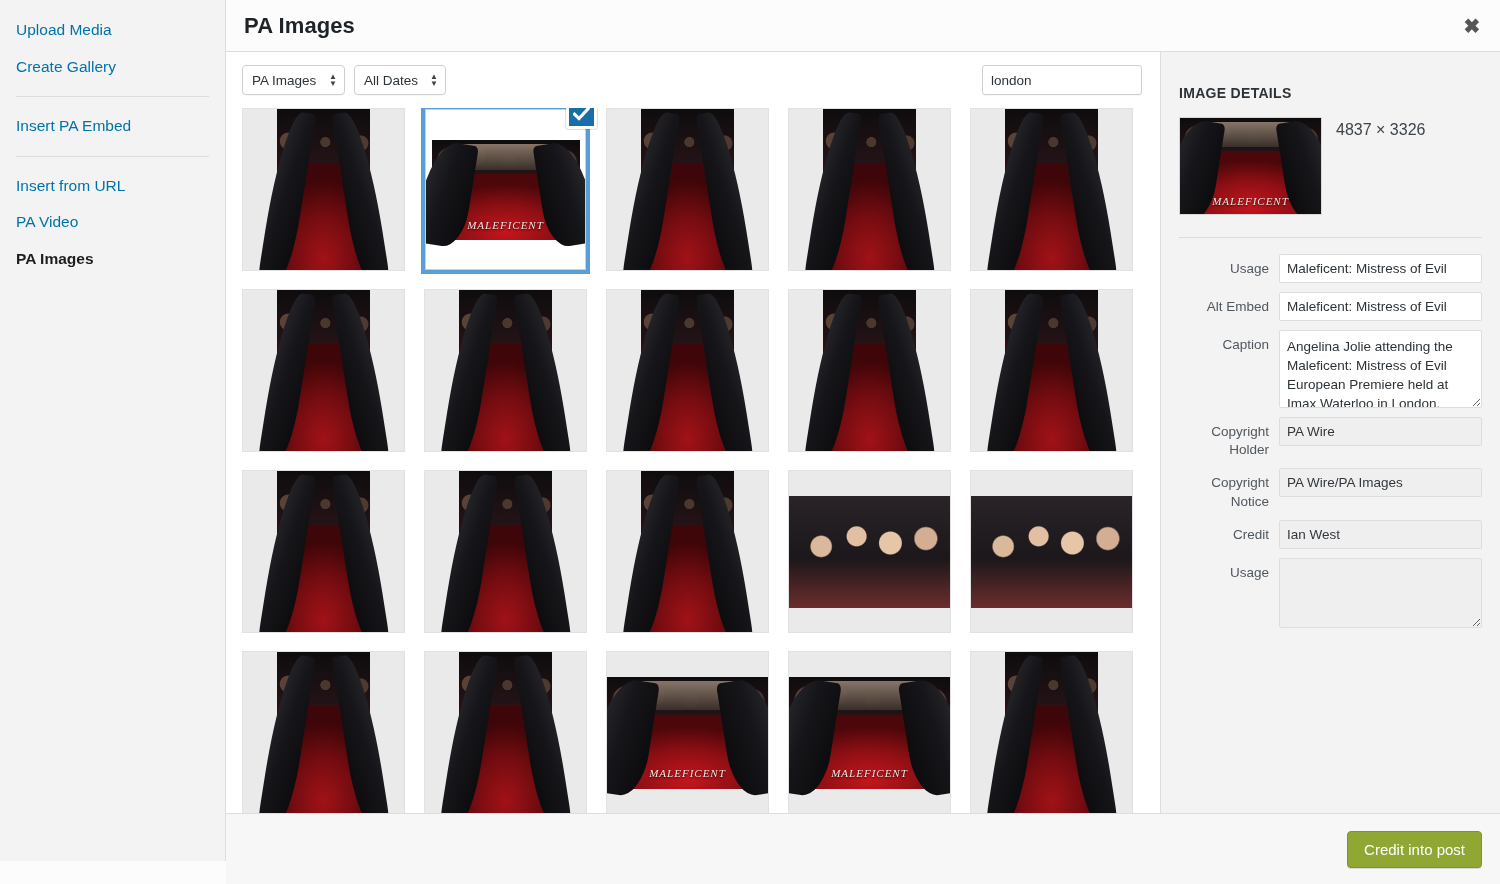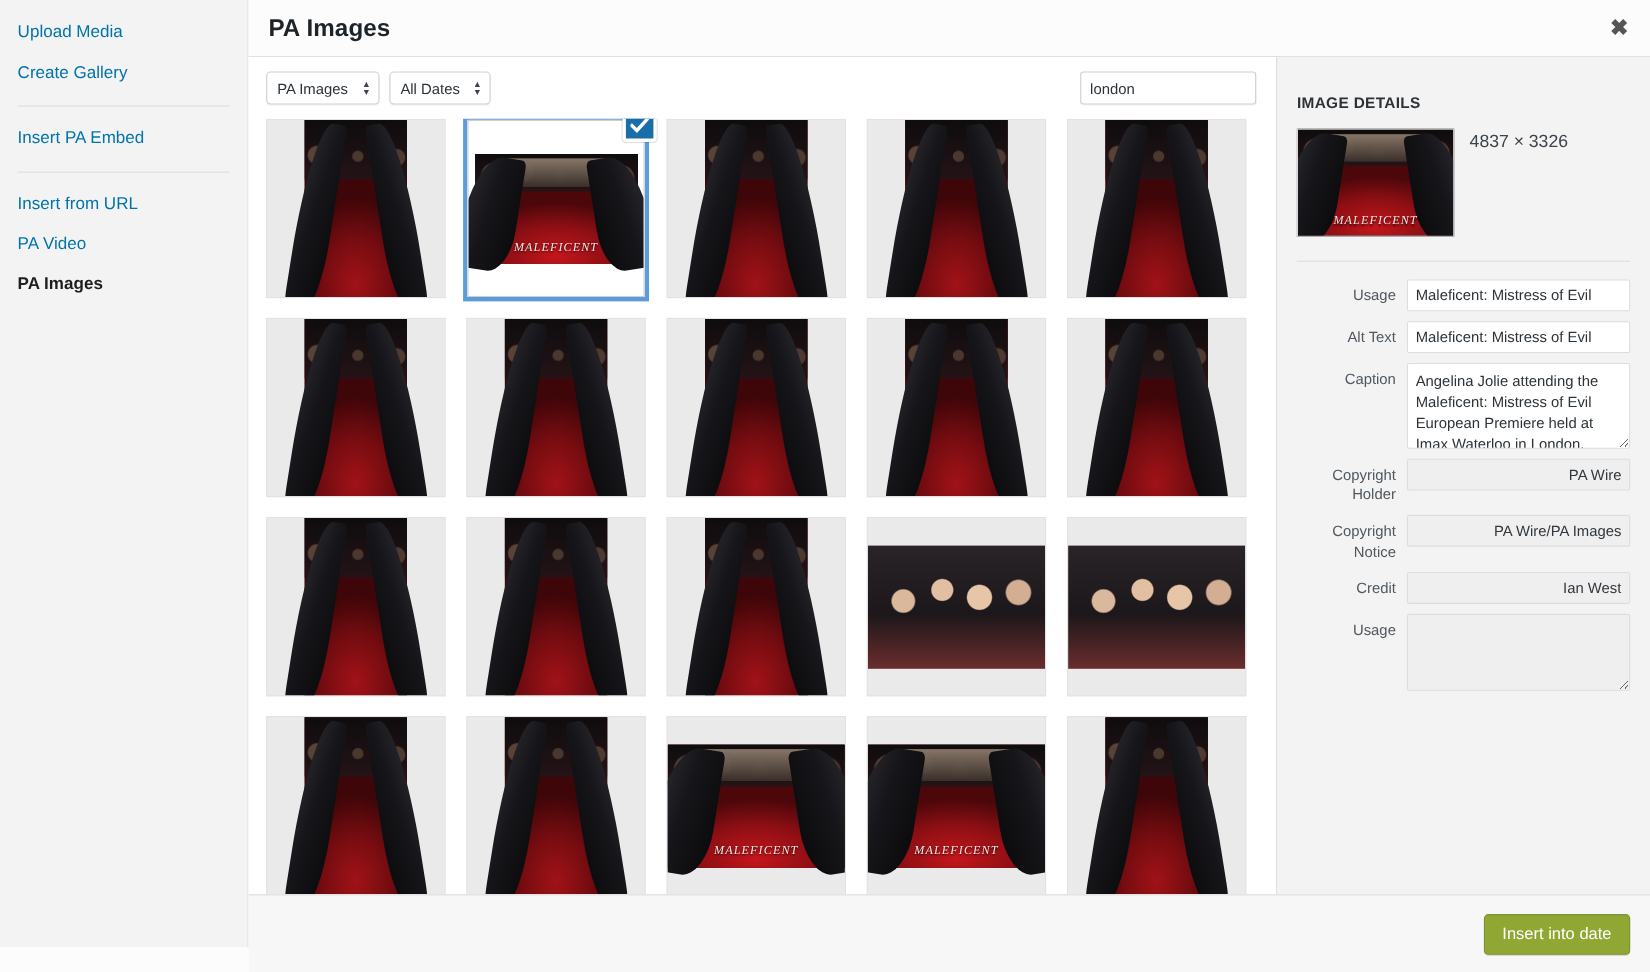--- a/index.html
+++ b/index.html
@@ -360,21 +360,21 @@
     border: 1px solid #dddddd;
     border-radius: 2px;
     font-family: "Liberation Sans", sans-serif;
     font-size: 13.5px;
     color: #2c3338;
     padding: 6px 7px;
     background: #fff;
     outline: none;
     min-width: 0;
   }
-  .finput.readonly { background: #efefef; color: #32373c; text-align: right; }
+  .finput.readonly { background: #efefef; color: #32373c; }
   textarea.finput { resize: vertical; line-height: 1.42; overflow: hidden; }
 
   
   .footer {
     flex: 0 0 71px;
     height: 71px;
     border-top: 1px solid #ddd;
     background: #f7f7f7;
     display: flex;
     align-items: center;
@@ -692,21 +692,21 @@
         </div>
 
         <div class="det-rule"></div>
 
         <div id="fields">
             <div class="fieldrow">
               <label class="flabel">Usage</label>
               <input type="text" class="finput" value="Maleficent: Mistress of Evil" style="">
             </div>
             <div class="fieldrow">
-              <label class="flabel">Alt Text</label>
+              <label class="flabel">Alt Embed</label>
               <input type="text" class="finput" value="Maleficent: Mistress of Evil" style="">
             </div>
             <div class="fieldrow">
               <label class="flabel">Caption</label>
               <textarea class="finput" style="height: 78px;">Angelina Jolie attending the Maleficent: Mistress of Evil European Premiere held at Imax Waterloo in London. Picture date: Wednesday October 9, 2019.</textarea>
             </div>
             <div class="fieldrow">
               <label class="flabel">Copyright Holder</label>
               <input type="text" class="finput readonly" readonly="readonly" value="PA Wire" style="">
             </div>
@@ -720,16 +720,16 @@
             </div>
             <div class="fieldrow">
               <label class="flabel">Usage</label>
               <textarea class="finput readonly" readonly="readonly" style="height: 70px;"></textarea>
             </div>
           </div>
       </aside>
     </div>
 
     <footer class="footer">
-      <button class="insert-btn">Insert into date</button>
+      <button class="insert-btn">Credit into post</button>
     </footer>
   </div>
 </div>
 
 </body></html>

